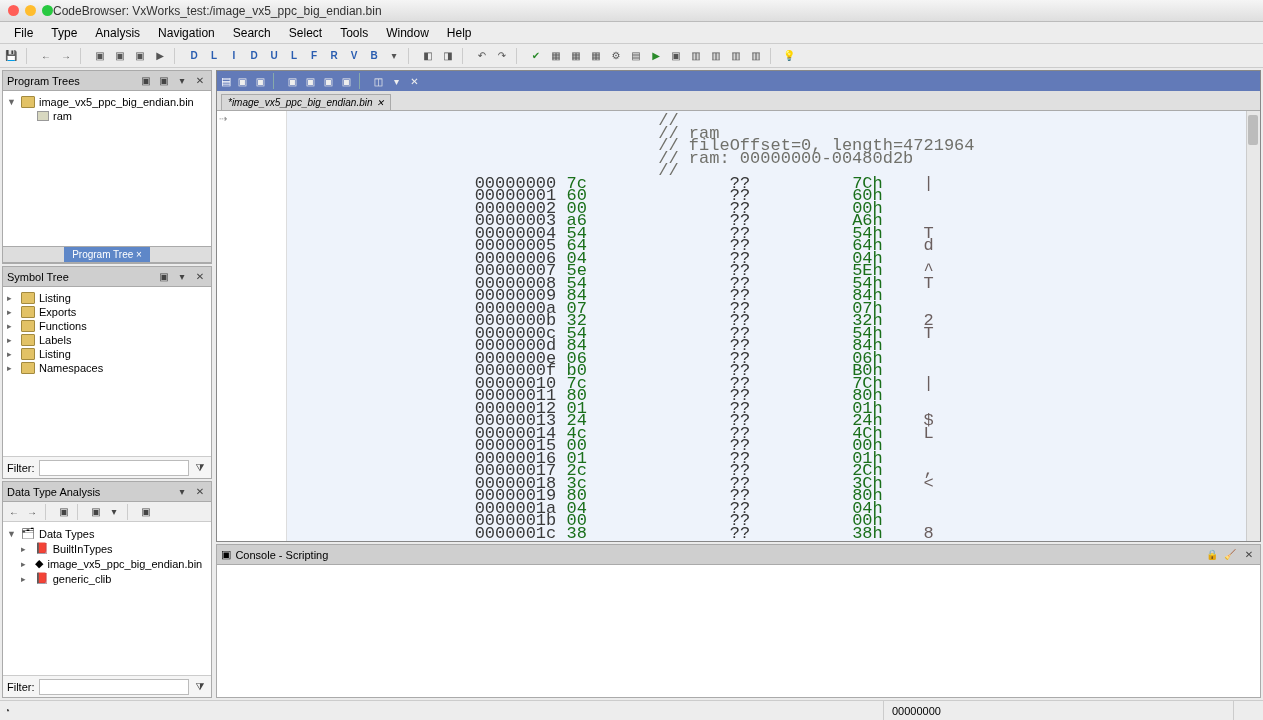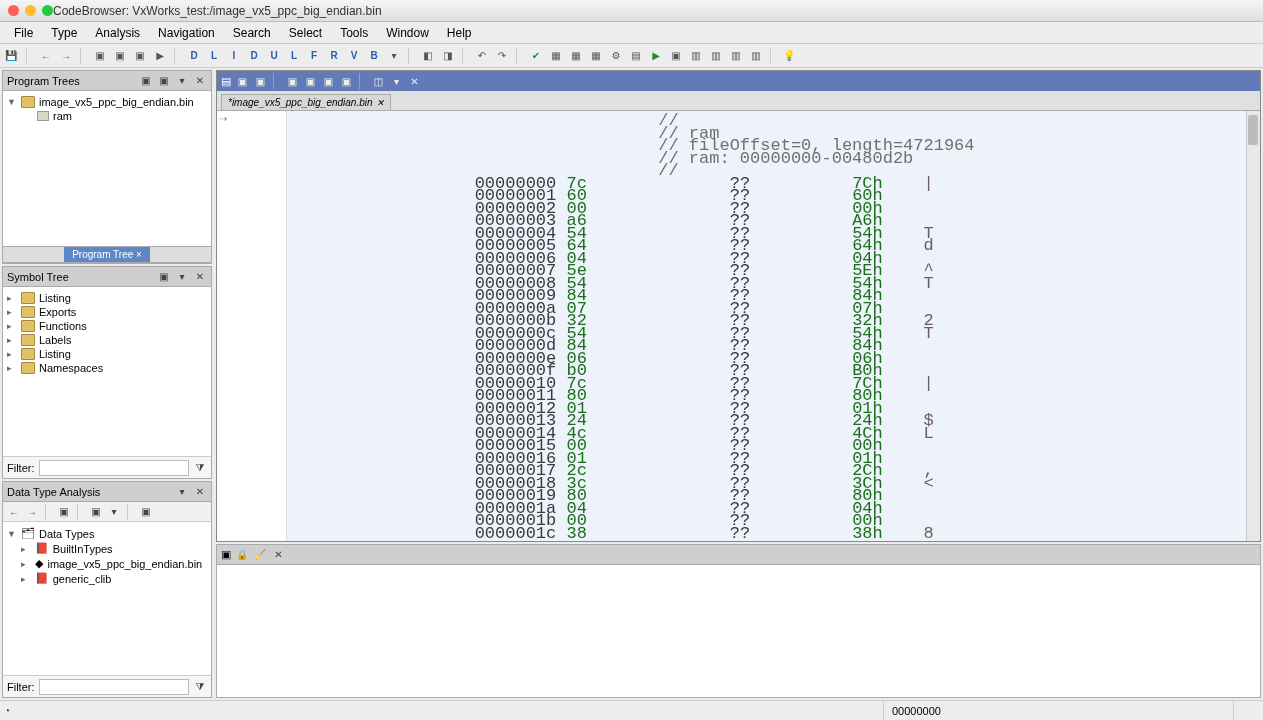--- a/index.html
+++ b/index.html
@@ -311,20 +311,21 @@
 </div>
         <div class="scrollbar-v">
           <div class="scrollthumb"></div>
         </div>
       </div>
     </div>
 
     <div class="console-panel">
       <div class="panel-header">
         <span>▣</span>
+        <span class="ph-title">Console - Scripting</span>
         <span class="ph-icon">🔒</span>
         <span class="ph-icon">🧹</span>
         <span class="ph-icon">✕</span>
       </div>
       <div class="console-body"></div>
     </div>
   </div>
 </div>
 
 <div class="statusbar">

